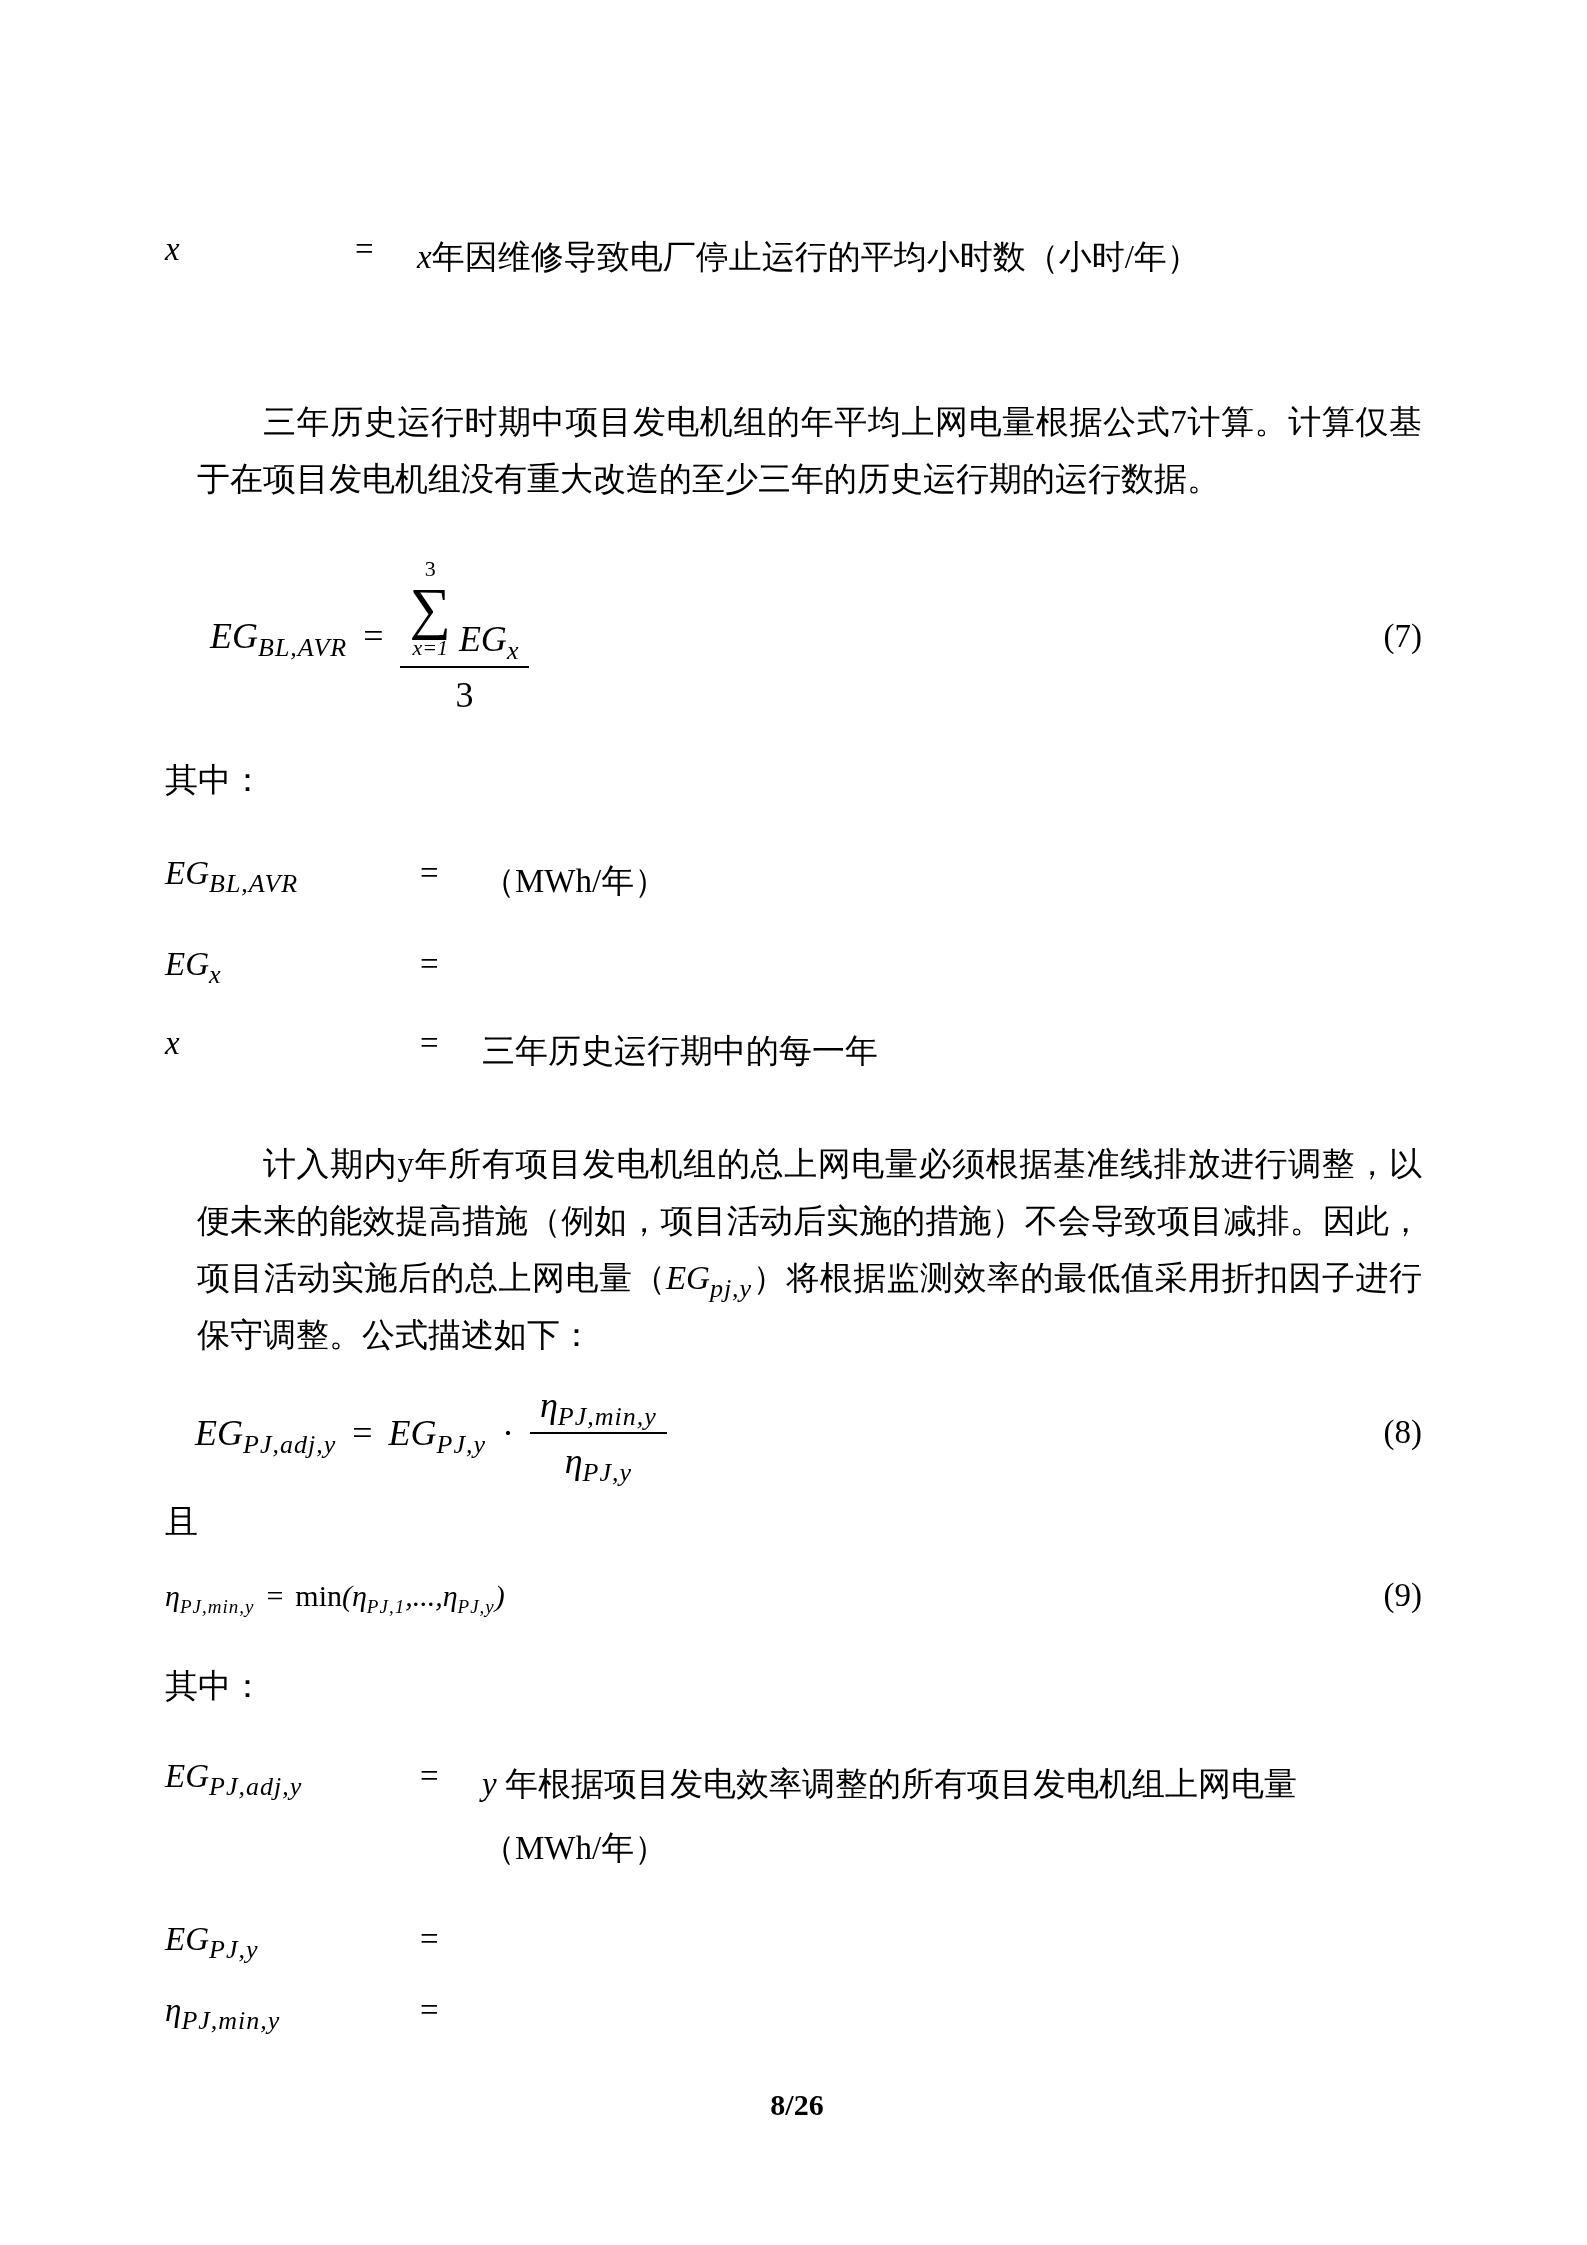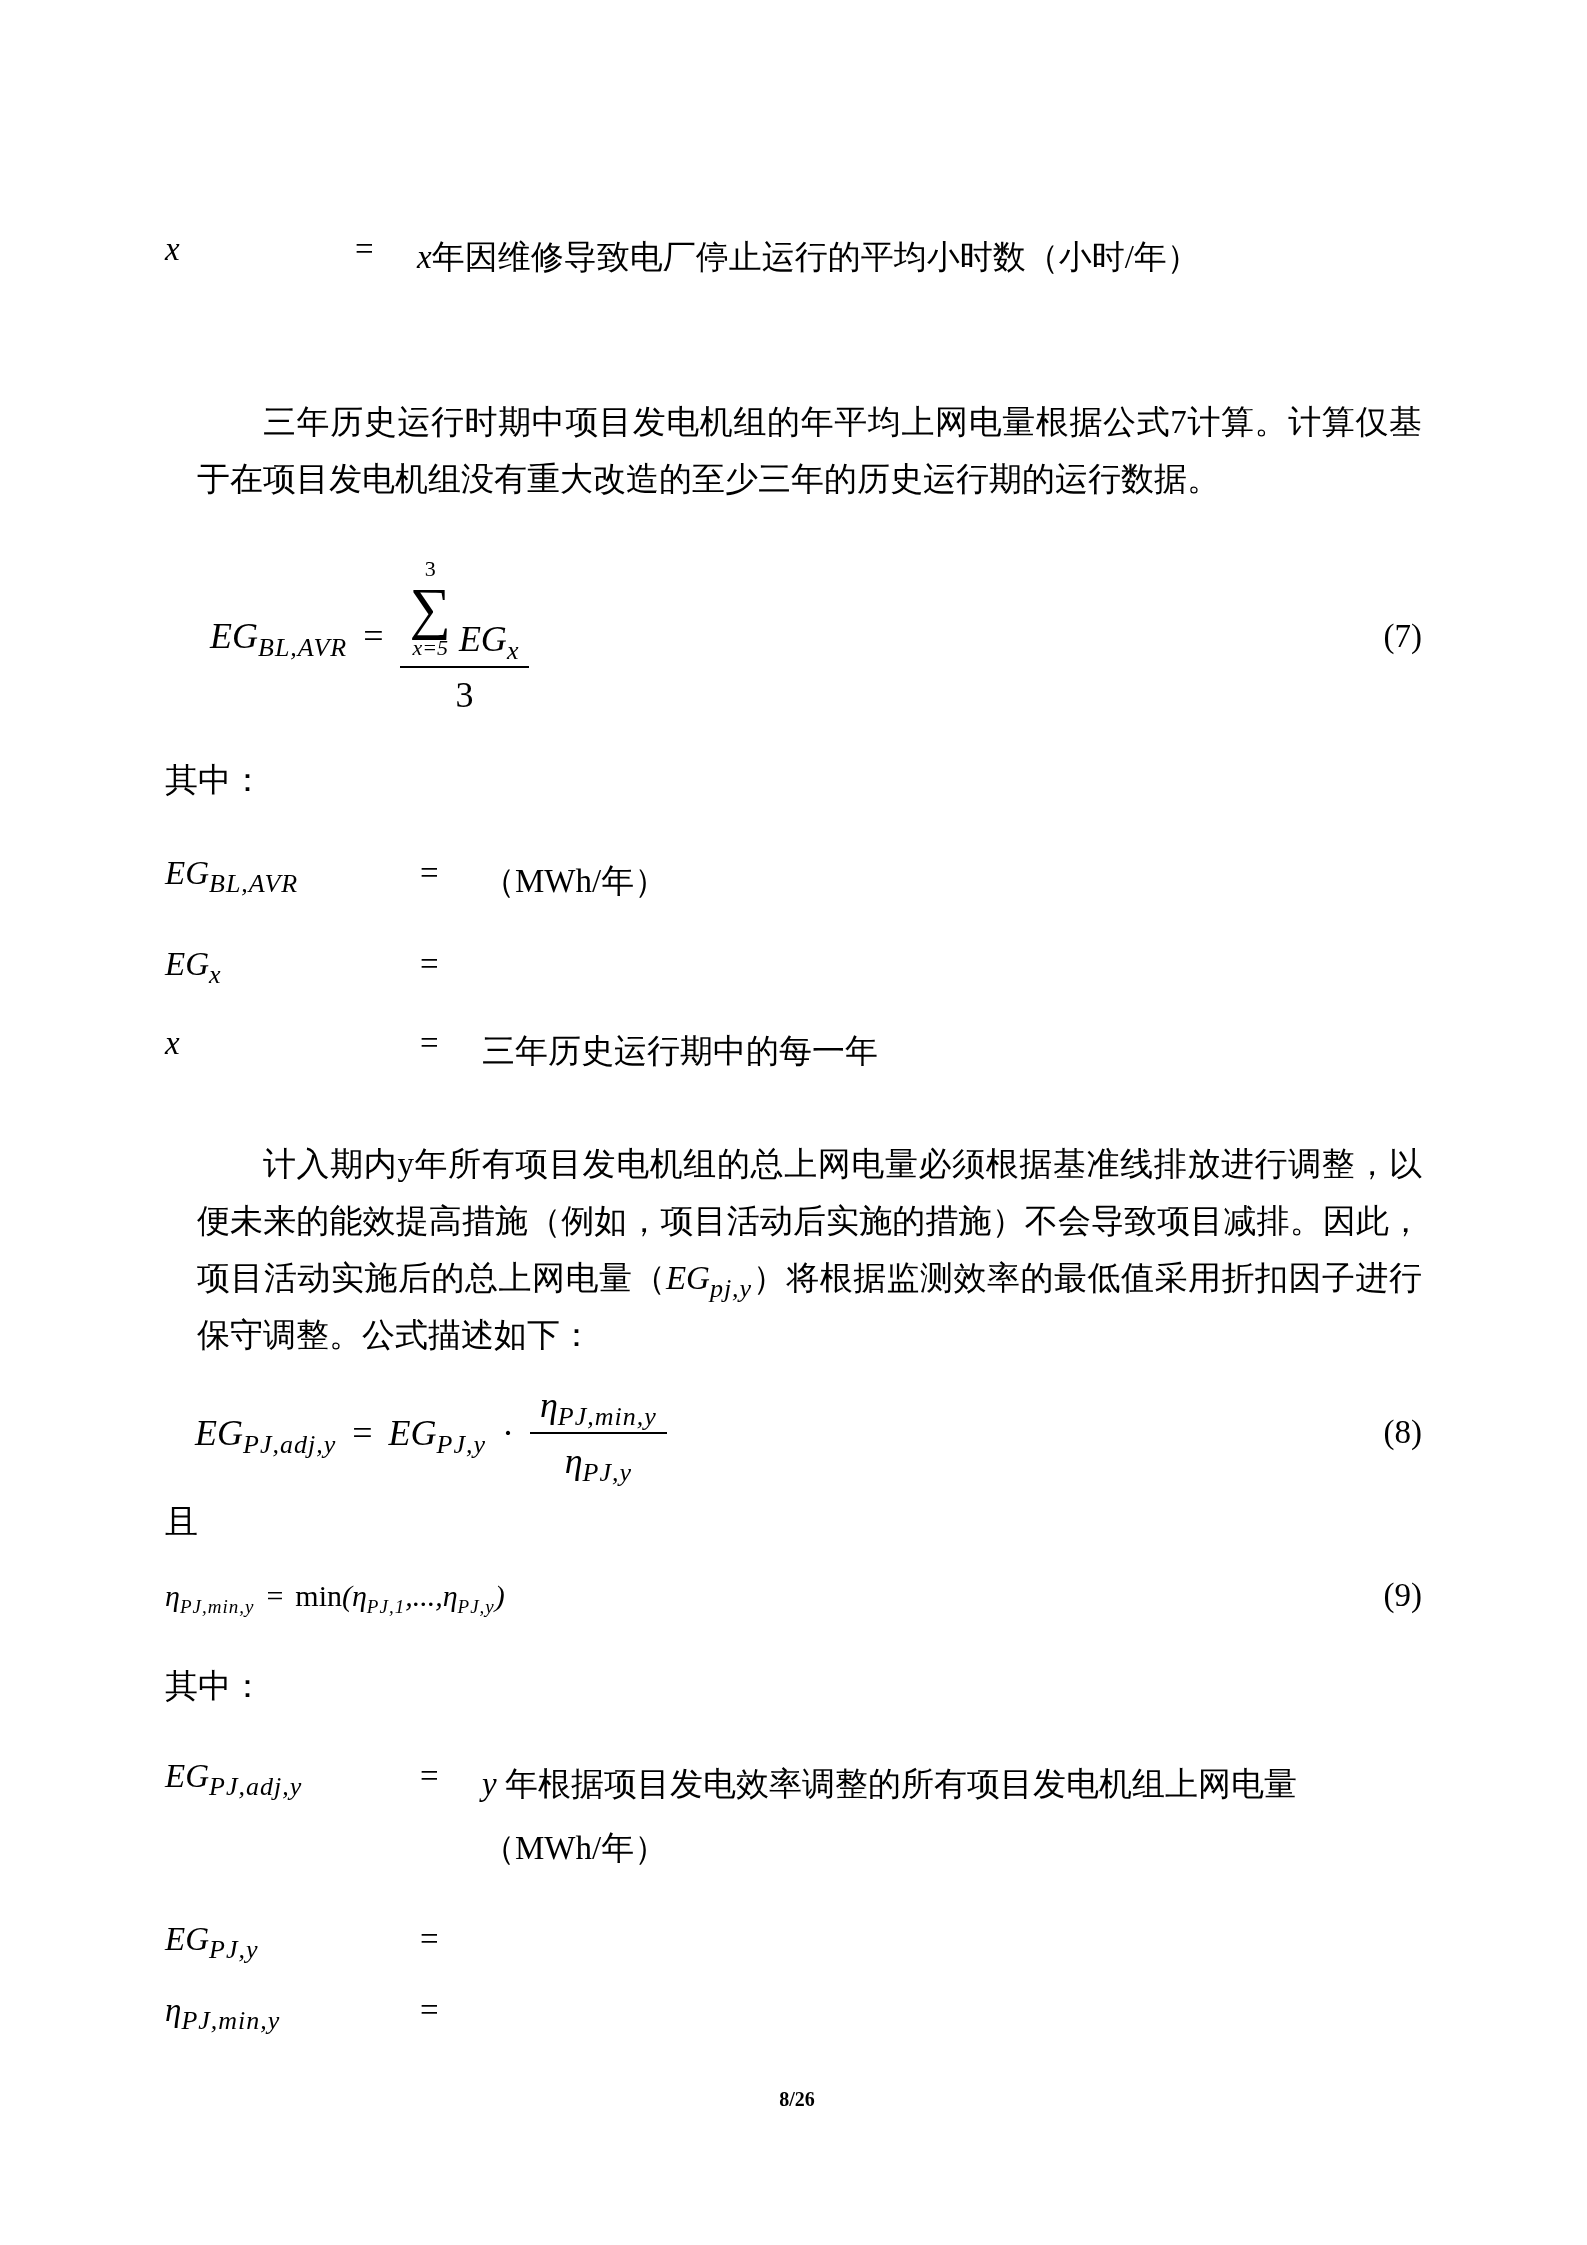--- a/index.html
+++ b/index.html
@@ -49,21 +49,21 @@
 
   .formula9 { font-size:30px; }
   .formula9 .f-eq { margin:0 12px; }
   .formula9 sub.msub { font-size:19px; }
 
   .indent45 { padding-left:45px; }
   .indent30 { padding-left:30px; }
 
   .footer {
     position:absolute; left:7px; right:0; top:2088px;
-    text-align:center; font-weight:bold; font-size:20px;
+    text-align:center; font-weight:bold; font-size:30px;
   }
 
   
   .mt-para1   { margin-top:105px; }
   .mt-f7      { margin-top:48px; }
   .mt-where1  { margin-top:40px; }
   .mt-d1r1    { margin-top:44px; }
   .mt-d1r2    { margin-top:26px; }
   .mt-d1r3    { margin-top:30px; }
   .mt-para2   { margin-top:52px; }
@@ -90,21 +90,21 @@
     <div class="para mt-para1">三年历史运行时期中项目发电机组的年平均上网电量根据公式7计算。计算仅基于在项目发电机组没有重大改造的至少三年的历史运行期的运行数据。</div>
 
     <div class="formula indent45 mt-f7">
       <span class="f-var"><i>EG</i><sub class="msub">BL,AVR</sub></span>
       <span class="f-eq">=</span>
       <span class="frac">
         <span class="num">
           <span class="sum">
             <span class="sum-upper">3</span>
             <span class="sum-sym">∑</span>
-            <span class="sum-lower">x=5</span>
+            <span class="sum-lower">x=1</span>
           </span>
           <span class="f-var"><i>EG</i><sub class="msub">x</sub></span>
         </span>
         <span class="den" style="font-style:normal;">3</span>
       </span>
       <span class="f-number">(7)</span>
     </div>
 
     <div class="label-cn mt-where1">其中：</div>
 

